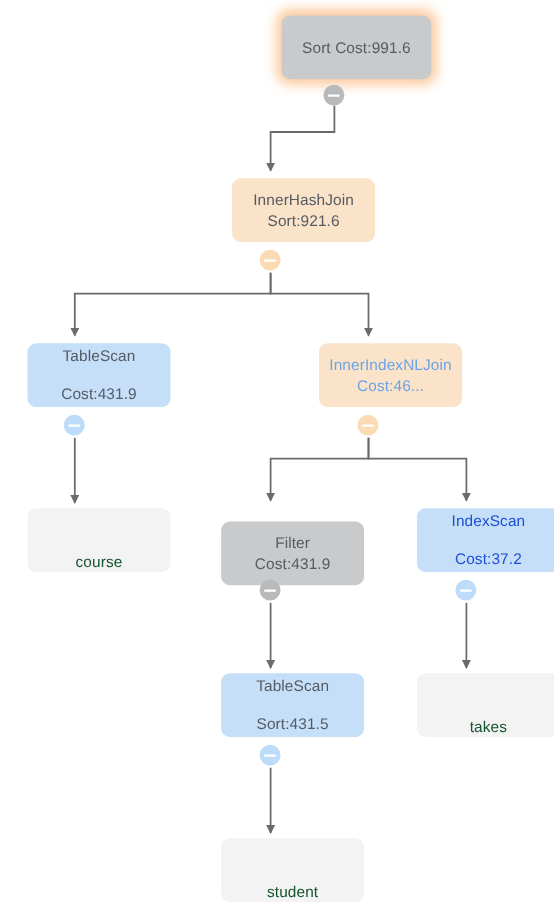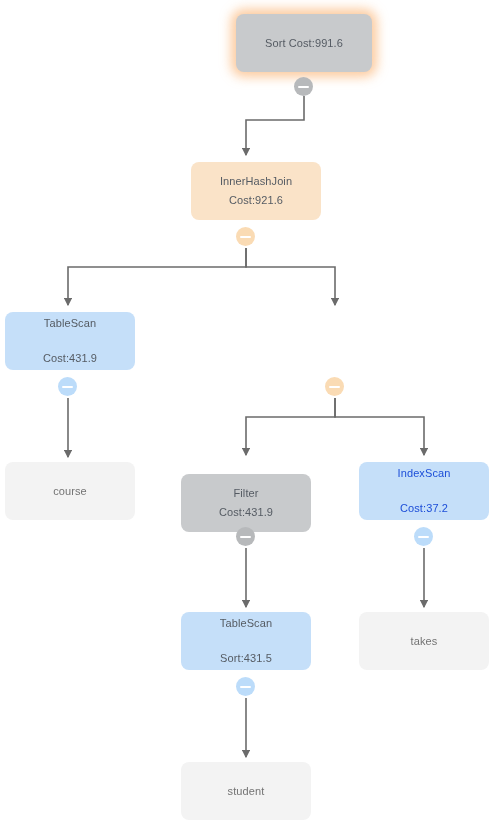--- a/index.html
+++ b/index.html
@@ -27,34 +27,35 @@
   }
   .node {
     position: absolute;
     box-sizing: border-box;
     border-radius: 8px;
     display: flex;
     flex-direction: column;
     align-items: center;
     justify-content: center;
     text-align: center;
-    font-size: 11px;
+    font-size: 14px;
     line-height: 19px;
     color: #555b63;
     letter-spacing: 0.1px;
+    margin-left: 20px;
   }
   .node .ln {
     display: block;
     white-space: nowrap;
   }
   
   .type-gray      { background: #c8cacc; }
   .type-orange    { background: #fae3c8; }
   .type-blue      { background: #c5dff9; gap: 16px; }
-  .type-leaf      { background: #f3f3f3; color: #737373; }
+  .type-leaf      { background: #f3f3f3; color: #14532d; justify-content: flex-end; }
   .glow           { box-shadow: 0 0 11px 5px rgba(250,160,80,0.55); }
   .text-blue      { color: #6ba3e8; }
   .text-red       { color: #1d4ed8; }
 
   .toggle {
     position: absolute;
     width: 19px;
     height: 19px;
     border-radius: 50%;
     display: flex;
@@ -106,34 +107,38 @@
 
   <div class="node type-gray glow" style="left:236px; top:14px; width:136px; height:58px;">
     <span class="ln">Sort Cost:991.6</span>
   </div>
   <div class="toggle tg-gray" style="left:294px; top:77px;">
     <span class="bar"></span>
   </div>
 
   <div class="node type-orange" style="left:191px; top:162px; width:130px; height:58px;">
     <span class="ln">InnerHashJoin</span>
-    <span class="ln">Cost:921.6</span>
+    <span class="ln">Sort:921.6</span>
   </div>
   <div class="toggle tg-orange" style="left:236px; top:227px;">
     <span class="bar"></span>
   </div>
 
   <div class="node type-blue" style="left:5px; top:312px; width:130px; height:58px;">
     <span class="ln">TableScan</span>
     <span class="ln">Cost:431.9</span>
   </div>
   <div class="toggle tg-blue" style="left:58px; top:377px;">
     <span class="bar"></span>
   </div>
 
+  <div class="node type-orange text-blue" style="left:270px; top:312px; width:130px; height:58px;">
+    <span class="ln">InnerIndexNLJoin</span>
+    <span class="ln">Cost:46...</span>
+  </div>
   <div class="toggle tg-orange" style="left:325px; top:377px;">
     <span class="bar"></span>
   </div>
 
   <div class="node type-leaf" style="left:5px; top:462px; width:130px; height:58px;">
     <span class="ln">course</span>
   </div>
 
   <div class="node type-gray" style="left:181px; top:474px; width:130px; height:58px;">
     <span class="ln">Filter</span>

